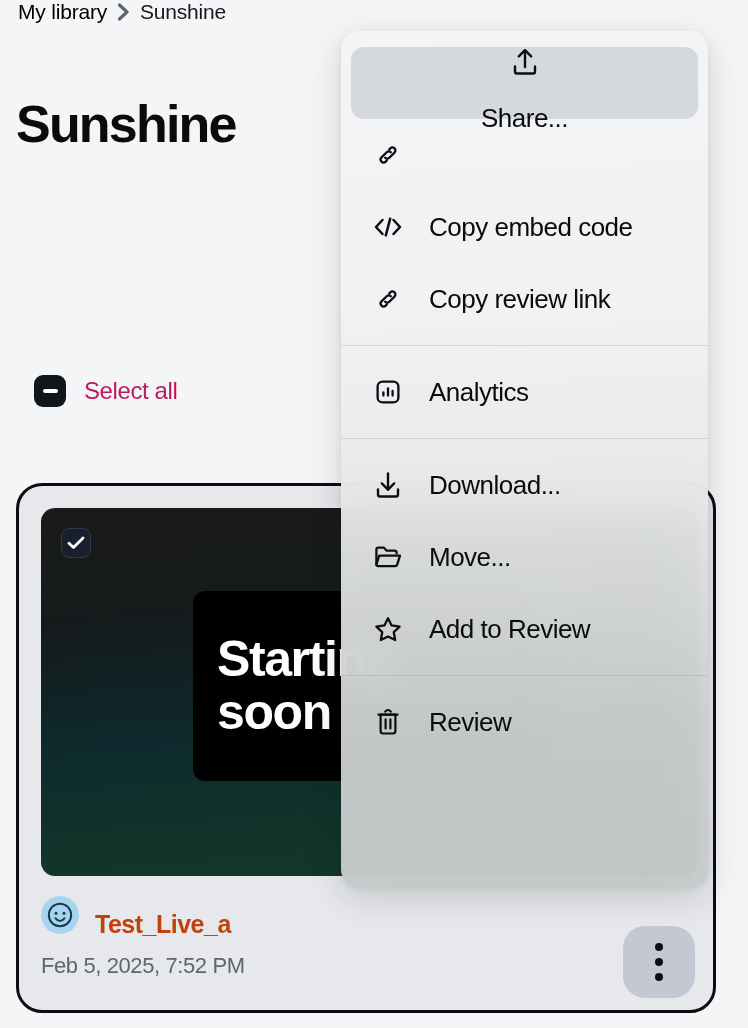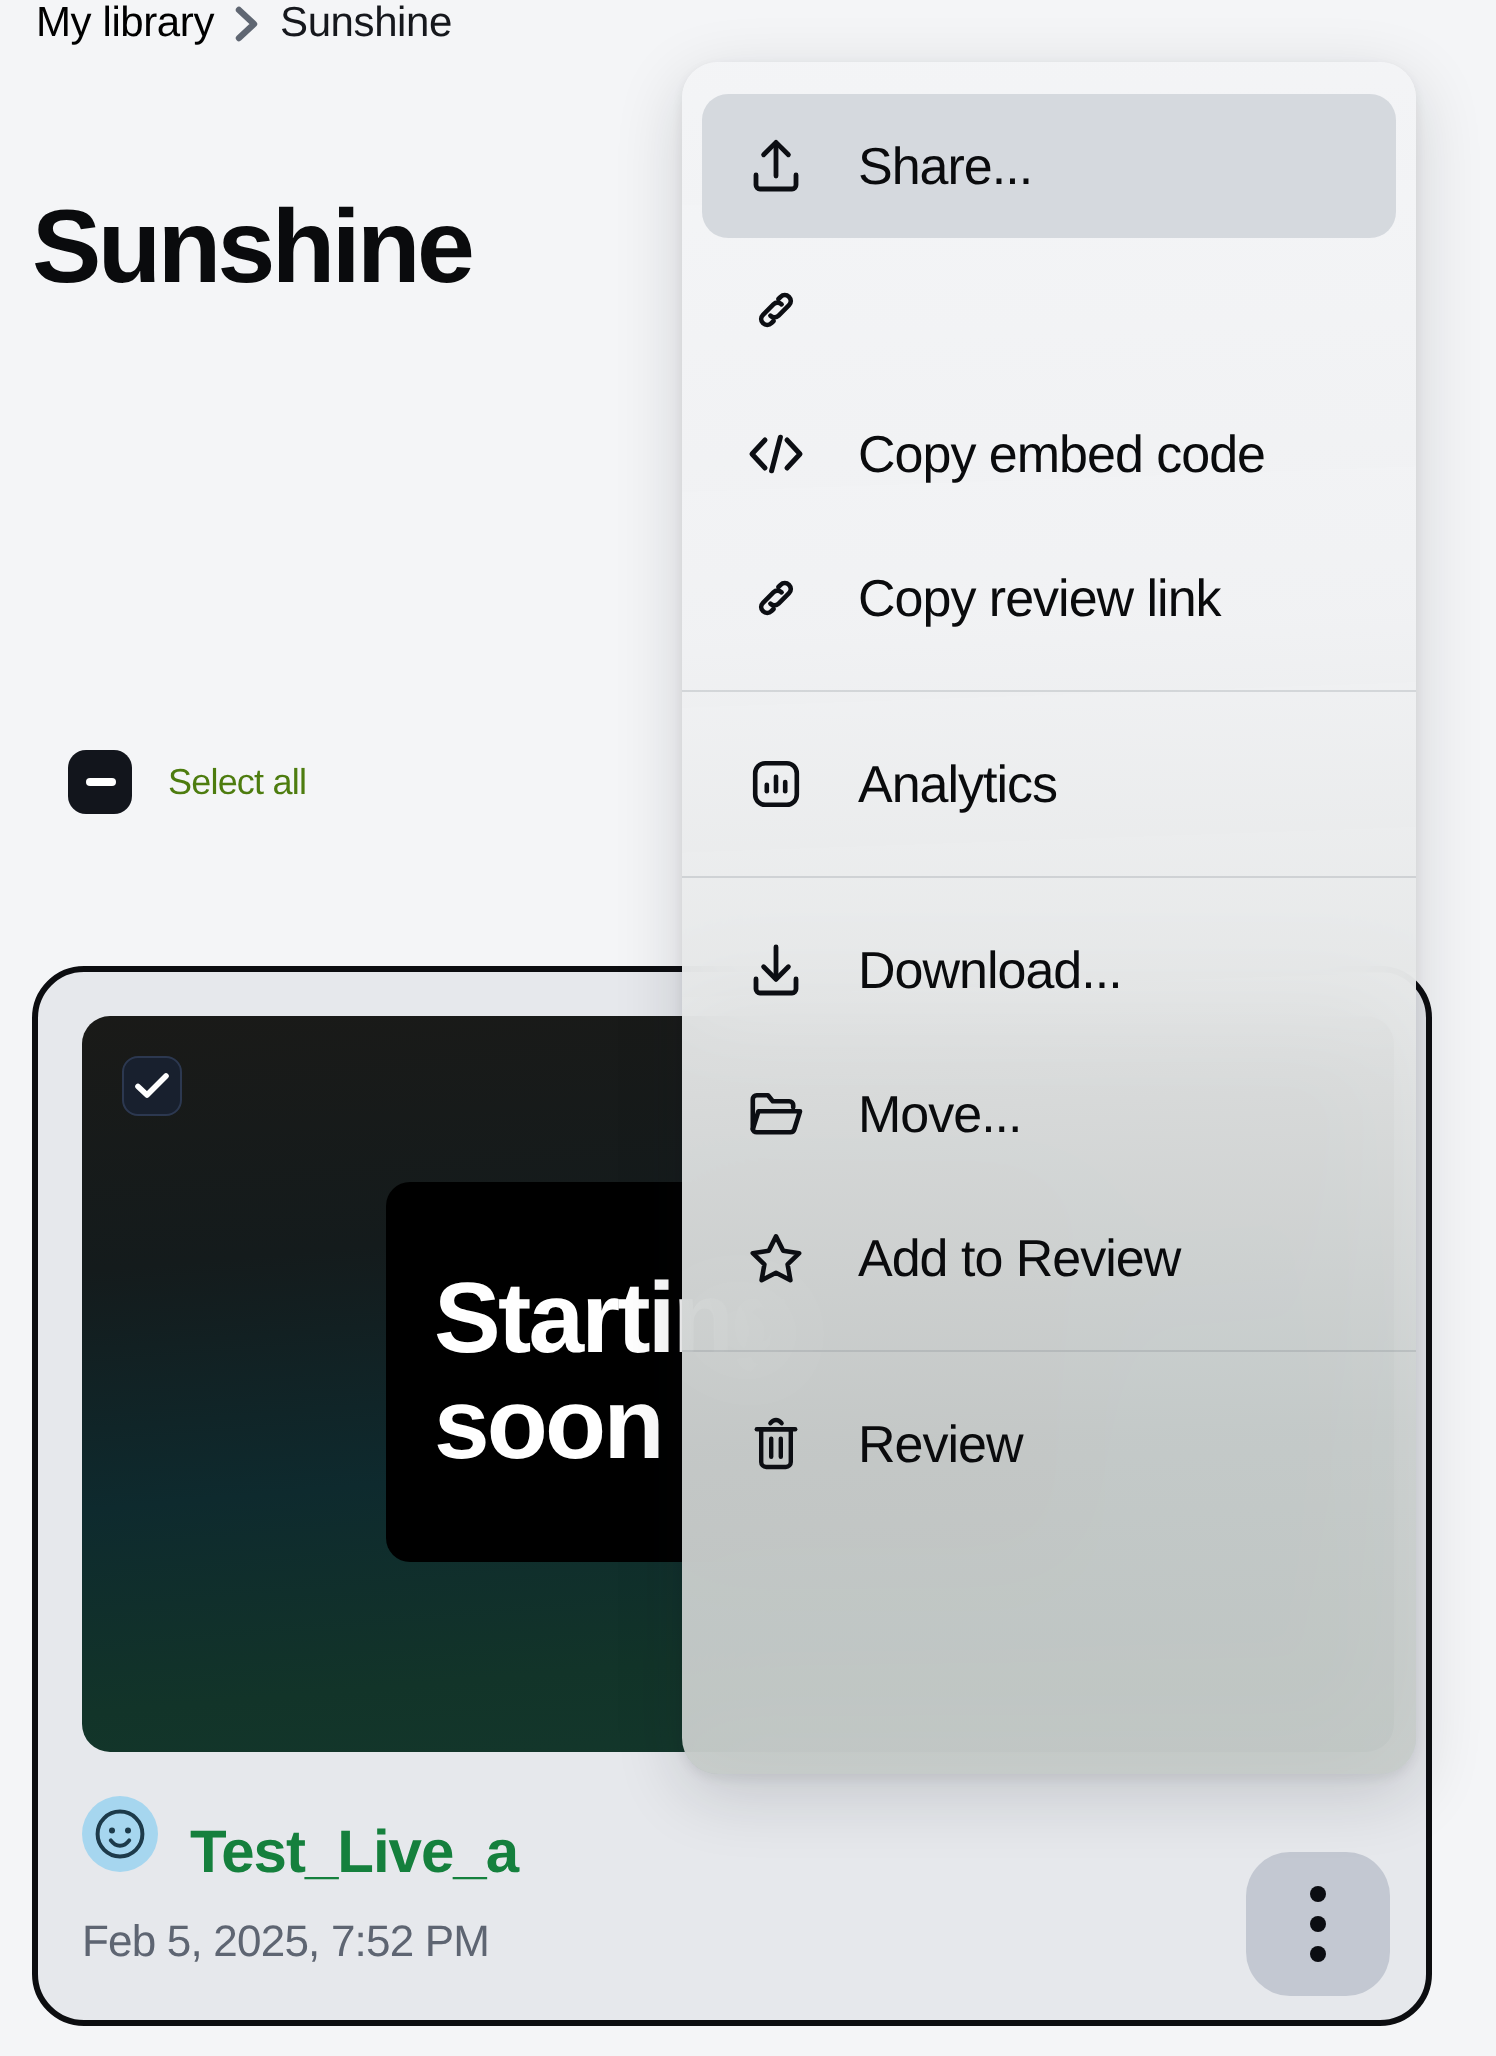--- a/index.html
+++ b/index.html
@@ -32,21 +32,21 @@
     position: absolute; left: 34px; top: 375px;
     display: flex; align-items: center; gap: 18px;
   }
   .checkbox-indeterminate {
     width: 32px; height: 32px; border-radius: 9px;
     background: #12151c; display: flex; align-items: center; justify-content: center;
   }
   .checkbox-indeterminate .dash {
     width: 15px; height: 3.5px; border-radius: 2px; background: #ffffff;
   }
-  .select-all-label { font-size: 18px; color: #4d7c0f; letter-spacing: -0.4px; text-align: right; }
+  .select-all-label { font-size: 24px; color: #be185d; letter-spacing: -0.4px; text-align: right; }
 
   
   .video-card {
     position: absolute; left: 16px; top: 483px;
     width: 700px; height: 530px;
     border: 3px solid #0c0d10;
     border-radius: 26px;
     background: #e6e8ec;
     overflow: hidden;
   }
@@ -77,21 +77,21 @@
   }
 
   .card-footer { position: absolute; left: 22px; top: 404px; right: 22px; }
   .owner-row { display: flex; align-items: center; gap: 16px; }
   .avatar {
     width: 38px; height: 38px; border-radius: 50%;
     background: #a6d6ef; display: flex; align-items: center; justify-content: center;
     flex: 0 0 auto;
   }
   .owner-name {
-    font-size: 30px; font-weight: 700; color: #15803d; letter-spacing: -0.5px; margin-top: 20px;
+    font-size: 25px; font-weight: 700; color: #c2410c; letter-spacing: -0.5px; margin-top: 20px;
   }
   .timestamp {
     margin-top: 14px; font-size: 22px; color: #5e6572; letter-spacing: -0.4px;
   }
   .more-button {
     position: absolute; right: 18px; bottom: 12px;
     width: 72px; height: 72px; border-radius: 22px;
     background: #c3c8d2;
     display: flex; flex-direction: column; align-items: center; justify-content: center;
     gap: 7px; border: none; cursor: pointer;
@@ -115,21 +115,21 @@
   }
   .menu-section { padding: 10px 0; }
   .menu-section.first { padding-top: 16px; }
   .menu-divider { height: 1px; background: rgba(120,128,140,0.24); }
   .menu-item {
     position: relative;
     display: flex; align-items: center; gap: 26px;
     height: 72px; margin: 0 10px; padding: 0 22px;
     border-radius: 13px; cursor: pointer;
   }
-  .menu-item.active { background: rgba(211,215,220,0.92); }
+  .menu-item.active { background: rgba(211,215,220,0.92); flex-direction: column; }
   .menu-icon { width: 30px; display: flex; align-items: center; justify-content: center; color: #0c0e13; flex: 0 0 auto; }
   .menu-label { font-size: 26px; color: #0a0b0d; letter-spacing: -0.5px; white-space: nowrap; }
 </style>
 </head>
 <body>
 
 <div id="root">
 
   <nav class="breadcrumb">
     <span>My library</span>

